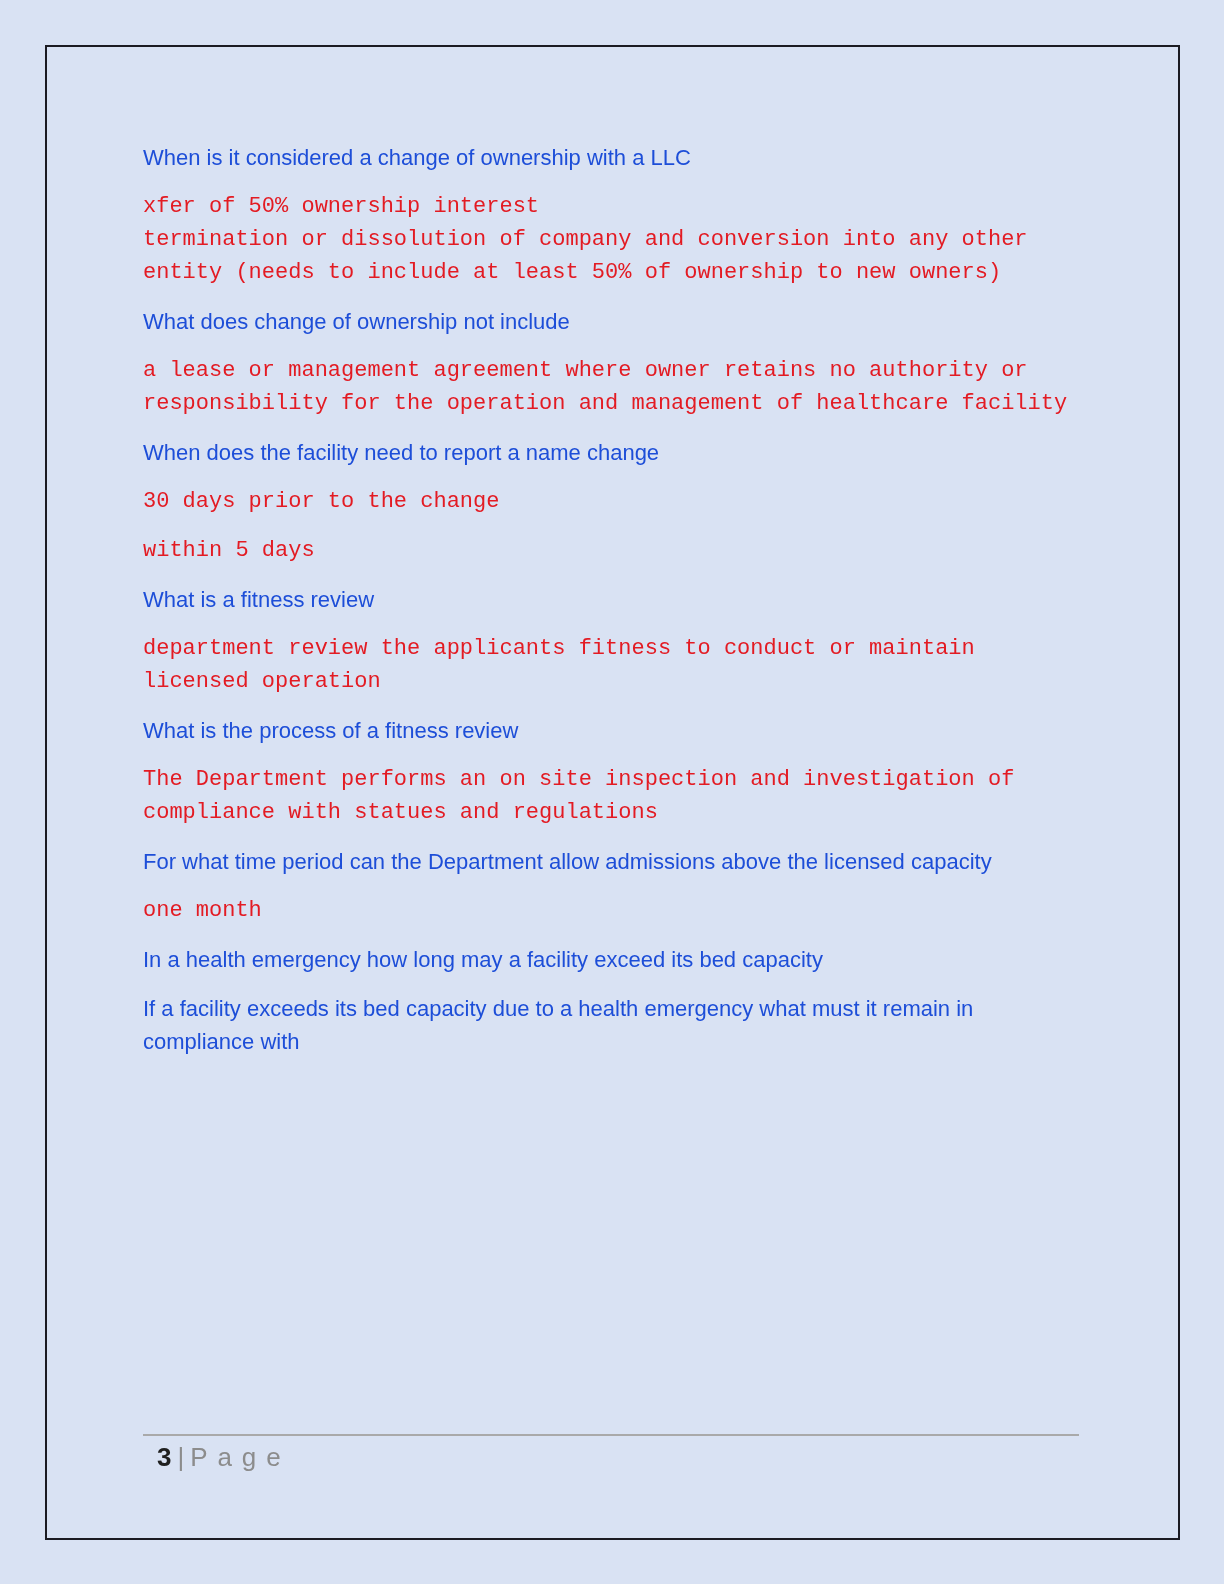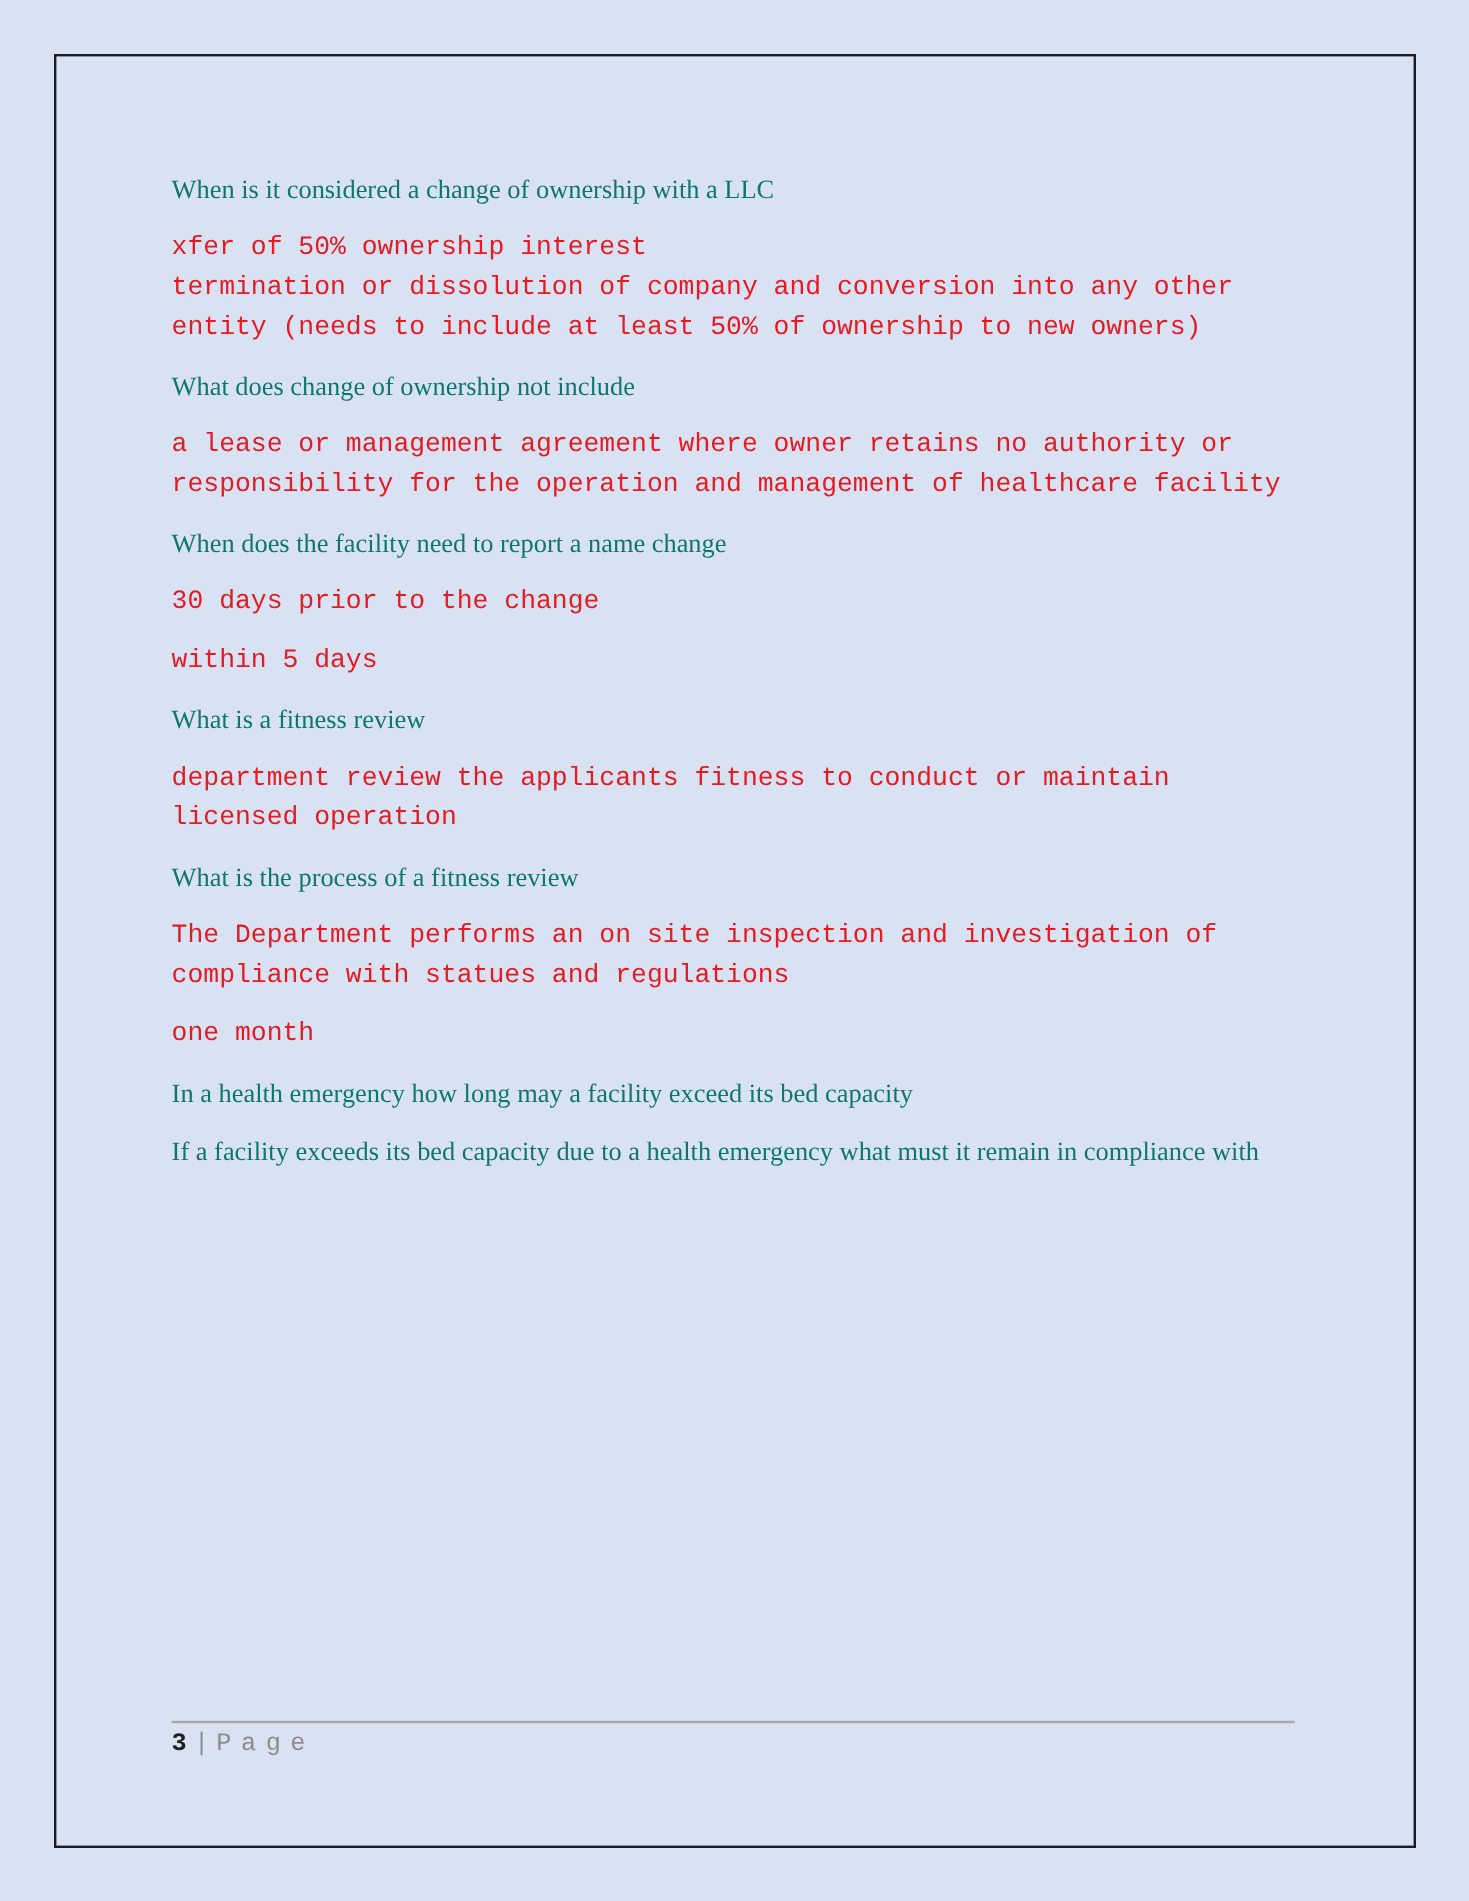--- a/index.html
+++ b/index.html
@@ -27,36 +27,35 @@
     left: 143px;
     top: 141px;
     width: 938px;
   }
   .doc-content p {
     font-size: 22px;
     line-height: 33px;
     margin-bottom: 16px;
     white-space: pre-line;
   }
-  p.question { color: #0f766e; font-family: Liberation Serif, serif; }
+  p.question { color: #1d4ed8; }
   p.answer   { color: #e31b23; font-family: Liberation Mono, monospace; }
   .footer-rule {
     position: absolute;
     left: 143px;
     top: 1434px;
     width: 936px;
     border-top: 2px solid #a9a9a9;
   }
   .footer-text {
     position: absolute;
-    left: 143px;
+    left: 157px;
     top: 1442px;
-    font-size: 21px;
+    font-size: 26px;
     color: #8c8c8c;
-    font-family: Liberation Mono, monospace;
   }
   .footer-text .page-num {
     font-weight: bold;
     color: #1f1f1f;
     letter-spacing: normal;
   }
   .footer-text .sep {
     color: #8c8c8c;
     padding: 0 6px;
   }
@@ -76,20 +75,21 @@
 termination or dissolution of company and conversion into any other entity (needs to include at least 50% of ownership to new owners)</p>
   <p class="question">What does change of ownership not include</p>
   <p class="answer">a lease or management agreement where owner retains no authority or responsibility for the operation and management of healthcare facility</p>
   <p class="question">When does the facility need to report a name change</p>
   <p class="answer">30 days prior to the change</p>
   <p class="answer">within 5 days</p>
   <p class="question">What is a fitness review</p>
   <p class="answer">department review the applicants fitness to conduct or maintain licensed operation</p>
   <p class="question">What is the process of a fitness review</p>
   <p class="answer">The Department performs an on site inspection and investigation of compliance with statues and regulations</p>
+  <p class="question">For what time period can the Department allow admissions above the licensed capacity</p>
   <p class="answer">one month</p>
   <p class="question">In a health emergency how long may a facility exceed its bed capacity</p>
   <p class="question">If a facility exceeds its bed capacity due to a health emergency what must it remain in compliance with</p>
 </div>
 
 <div class="footer-rule"></div>
 <div class="footer-text">
   <span class="page-num">3</span><span class="sep">|</span><span class="page-label">Page</span>
 </div>
 

